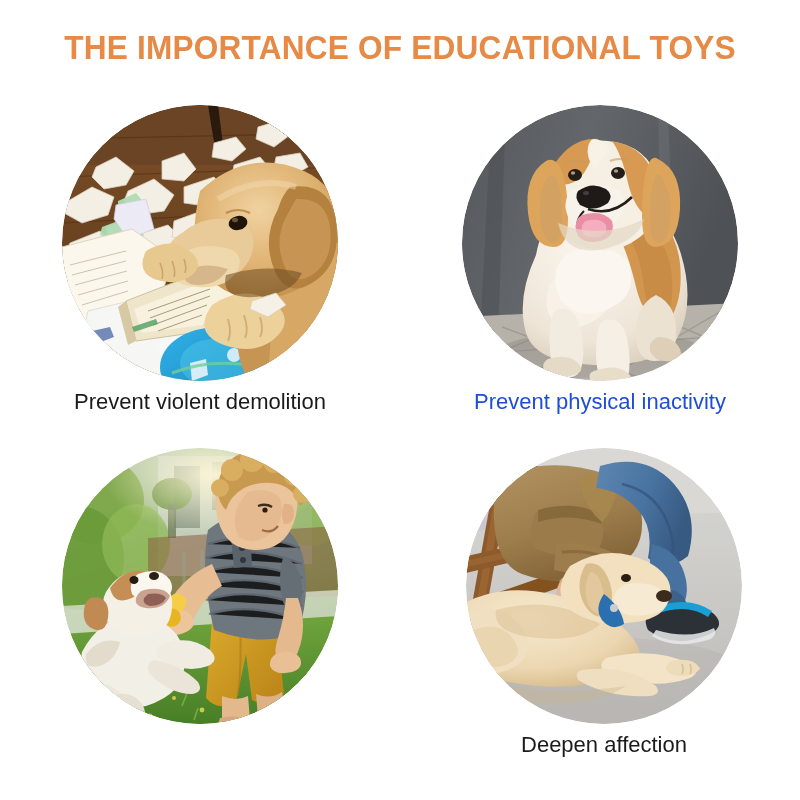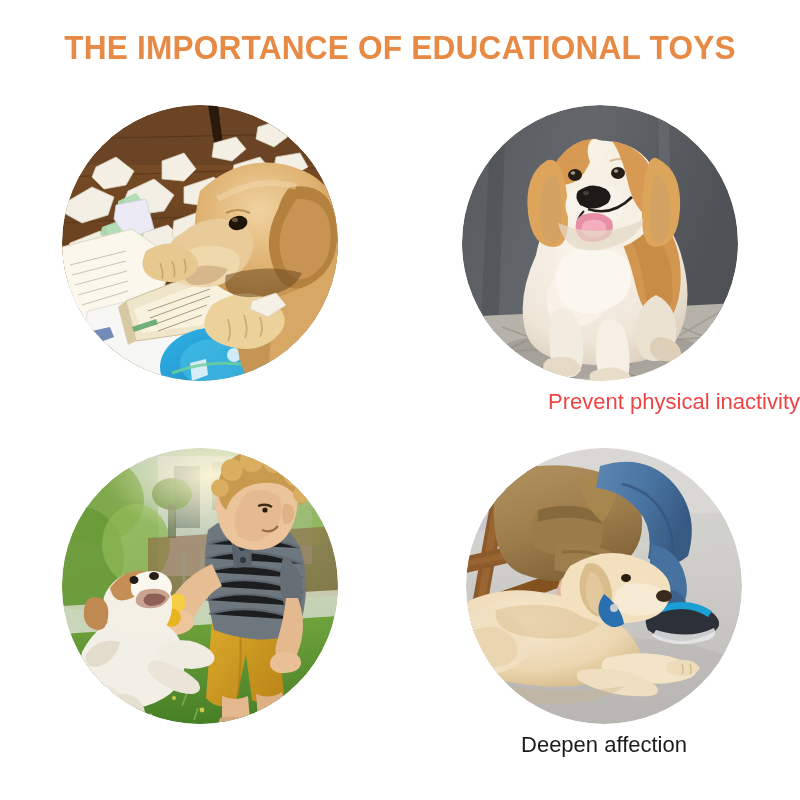--- a/index.html
+++ b/index.html
@@ -236,20 +236,21 @@
                   <path d="M198 212 q4 13 0 20"></path>
               </g>
 
               <path d="M164 170 q40 -12 76 -2 q-10 22 -48 24 q-34 2 -28 -22 Z" fill="#6b4a22" opacity="0.55"></path>
 
               <path d="M190 196 l24 -8 10 12 -18 12 -18 -8 Z" fill="#f5f1e6" stroke="#d9d1bd" stroke-width="0.8"></path>
             </g>
           </svg>
         </div>
       </div>
+      <div class="caption" style="color: rgb(27, 27, 27);">Prevent violent demolition</div>
     </div>
 
     <div class="cell cell-1">
       <div class="photo-wrap">
         <div class="photo">
           <svg width="276" height="276" viewBox="0 0 276 276" xmlns="http://www.w3.org/2000/svg">
             <defs>
               <clipPath id="c1">
                   <circle cx="138" cy="138" r="138"></circle>
                 </clipPath>
@@ -336,21 +337,21 @@
               <path d="M122 106 q-8 8 -6 14" stroke="#241c16" stroke-width="2" fill="none"></path>
 
               <path d="M120 110 q20 -6 30 6 q4 16 -12 20 q-20 4 -24 -10 q-2 -12 6 -16 Z" fill="#e88fa6"></path>
               <path d="M124 116 q14 -4 20 4 q2 10 -8 12 q-14 2 -16 -6 q-1 -8 4 -10 Z" fill="#f4aec0"></path>
 
               <path d="M96 118 q44 18 86 -4 q-6 22 -40 30 q-38 8 -46 -26 Z" fill="#e4d9c6" opacity="0.7"></path>
             </g>
           </svg>
         </div>
       </div>
-      <div class="caption" style="color: #ef4444; text-align: right;">Prevent physical inactivity</div>
+      <div class="caption" style="color: #1d4ed8;">Prevent physical inactivity</div>
     </div>
 
     <div class="cell cell-2">
       <div class="photo-wrap">
         <div class="photo">
           <svg width="276" height="276" viewBox="0 0 276 276" xmlns="http://www.w3.org/2000/svg">
             <defs>
               <clipPath id="c2">
                   <circle cx="138" cy="138" r="138"></circle>
                 </clipPath>

